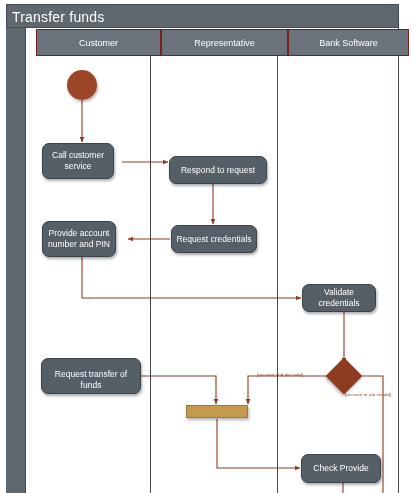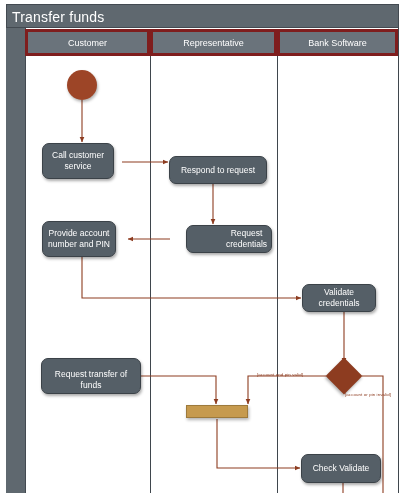--- a/index.html
+++ b/index.html
@@ -27,25 +27,26 @@
   
   .pool-side{
     position:absolute;left:6px;top:28px;width:19px;height:465px;
     background:#5f686f;border-right:1px solid #434a51;
   }
 
   
   .lane-head{
     position:absolute;top:29px;height:27px;
     background:#6a737b;
-    border:3px solid #7f1d1d;
+    border:1px solid #7f1d1d;
     box-sizing:border-box;
     color:#ffffff;font-size:9px;
     display:flex;align-items:center;justify-content:center;
     text-align:center;
+    margin-left:11px;
   }
   .lane-body{
     position:absolute;top:56px;height:437px;
     background:#ffffff;
     box-sizing:border-box;
   }
   .lane-divider{
     position:absolute;top:56px;width:1px;height:437px;background:#3f464d;
   }
 
@@ -166,40 +167,40 @@
   <div class="start-node" style="left:67px;top:70px;width:30px;height:30px;"></div>
 
   <div class="node" style="left:42px;top:143px;width:72px;height:36px;">
     <span>Call customer service</span>
   </div>
 
   <div class="node" style="left:169px;top:156px;width:98px;height:28px;">
     <span>Respond to request</span>
   </div>
 
-  <div class="node" style="left:186px;top:225px;width:86px;height:28px;padding-left:39px;">
+  <div class="node" style="left:171px;top:225px;width:86px;height:28px;">
     <span>Request credentials</span>
   </div>
 
   <div class="node" style="left:42px;top:221px;width:74px;height:36px;">
     <span>Provide account number and PIN</span>
   </div>
 
   <div class="node" style="left:302px;top:284px;width:74px;height:28px;">
     <span>Validate credentials</span>
   </div>
 
   <div class="node" style="left:41px;top:358px;width:100px;height:36px;align-items:flex-end;">
     <span>Request transfer of funds</span>
   </div>
 
   <div class="decision" style="left:331px;top:363px;width:26px;height:26px;"></div>
 
   <div class="joinbar" style="left:186px;top:405px;width:62px;height:13px;"></div>
 
   <div class="node" style="left:301px;top:454px;width:80px;height:29px;">
-    <span>Check Validate</span>
+    <span>Check Provide</span>
   </div>
 
   <div class="guard" style="left:257px;top:372px;">[account and pin valid]</div>
   <div class="guard" style="left:345px;top:392px;">[account or pin invalid]</div>
 
 </div>
 
 </body></html>

